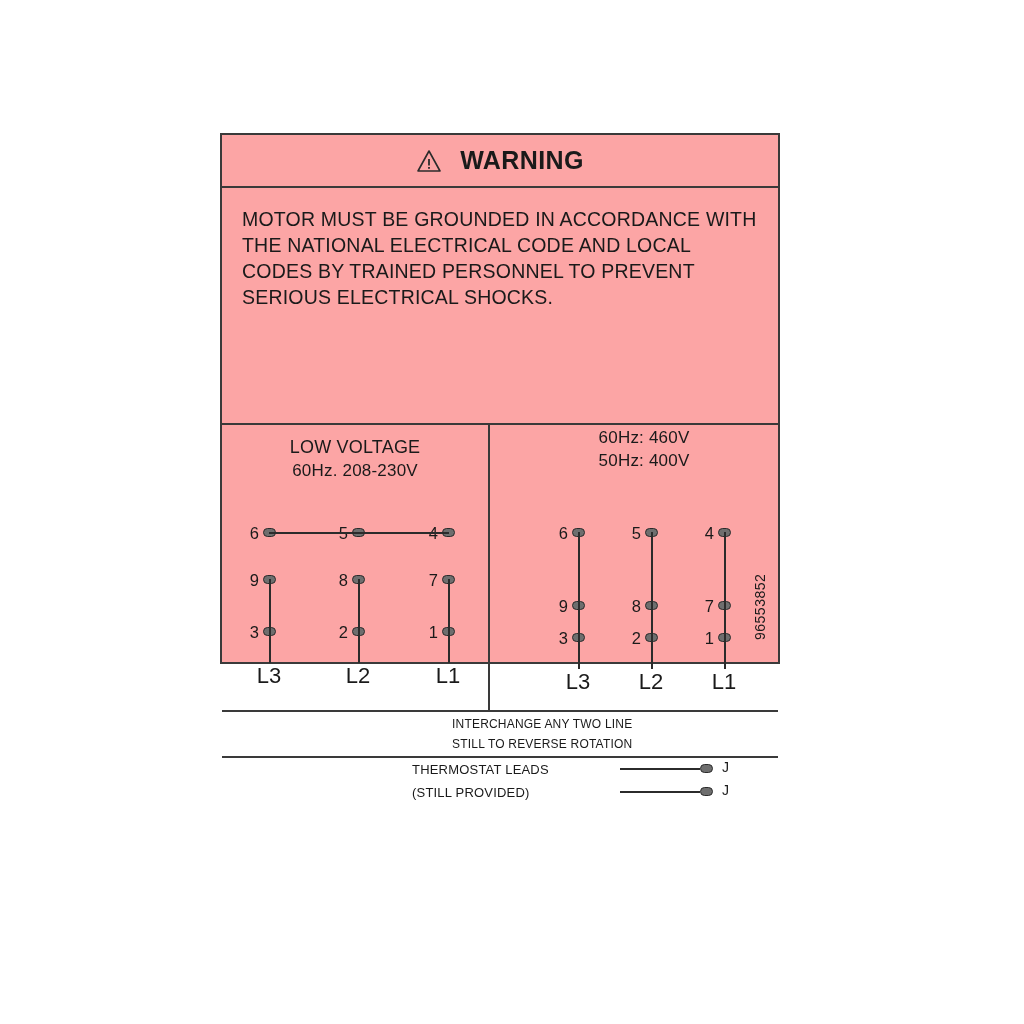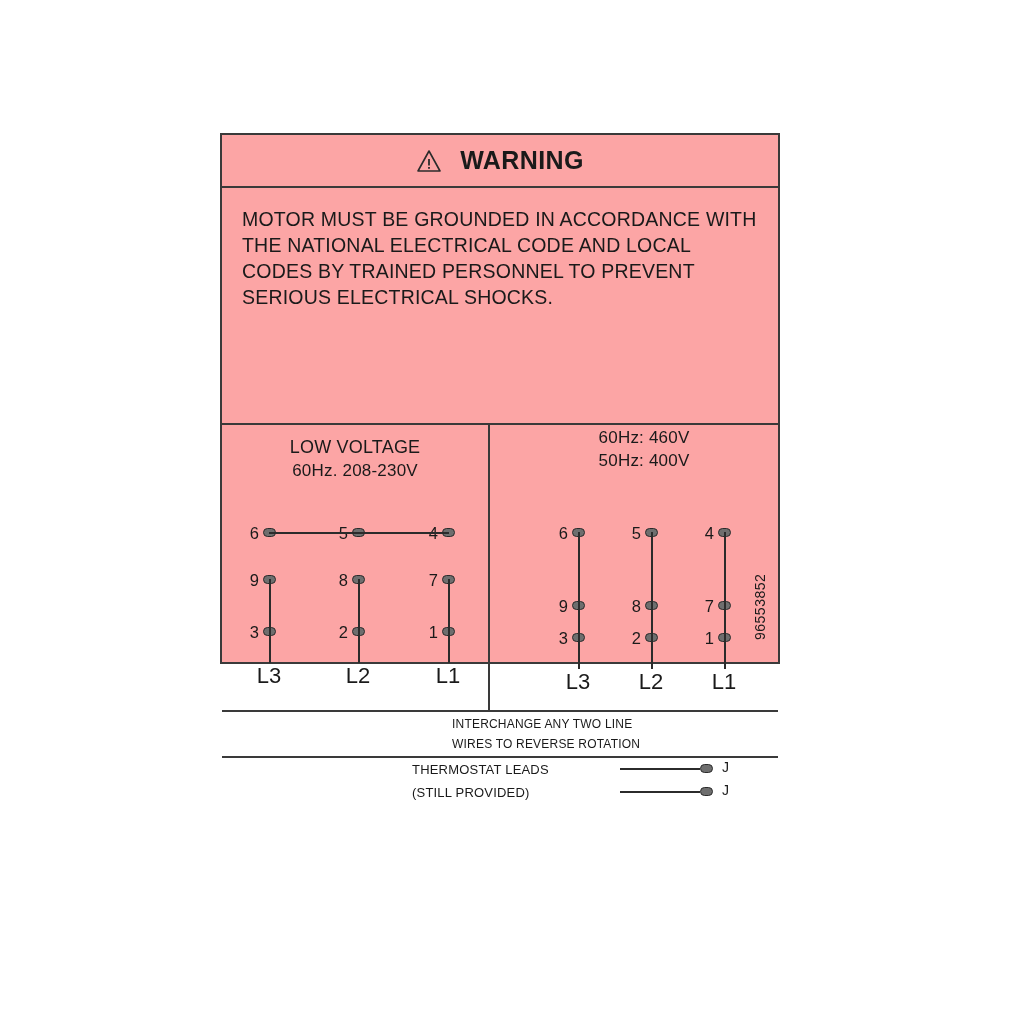--- a/index.html
+++ b/index.html
@@ -283,21 +283,21 @@
       <div class="term" style="left:208px; top:176px;"></div>
       <div class="tlabel" style="left:182px; top:204px;">1</div>
       <div class="term" style="left:208px; top:208px;"></div>
       <div class="vwire" style="left:213.5px; top:107px; height:137px;"></div>
       <div class="lname" style="left:194px; top:244px;">L1</div>
     </div>
   </div>
 
   <div class="note-rot">
     <div class="ln ln1">INTERCHANGE ANY TWO LINE</div>
-    <div class="ln ln2">WIRES TO  REVERSE ROTATION</div>
+    <div class="ln ln2">STILL TO  REVERSE ROTATION</div>
   </div>
 
   <div class="note-thermo">
     <div class="tl tl1">THERMOSTAT LEADS</div>
     <div class="tl tl2">(STILL PROVIDED)</div>
 
     <div class="thermo-wire" style="top:10px;"></div>
     <div class="thermo-term" style="top:6px;"></div>
     <div class="thermo-j" style="top:1px;">J</div>
 

